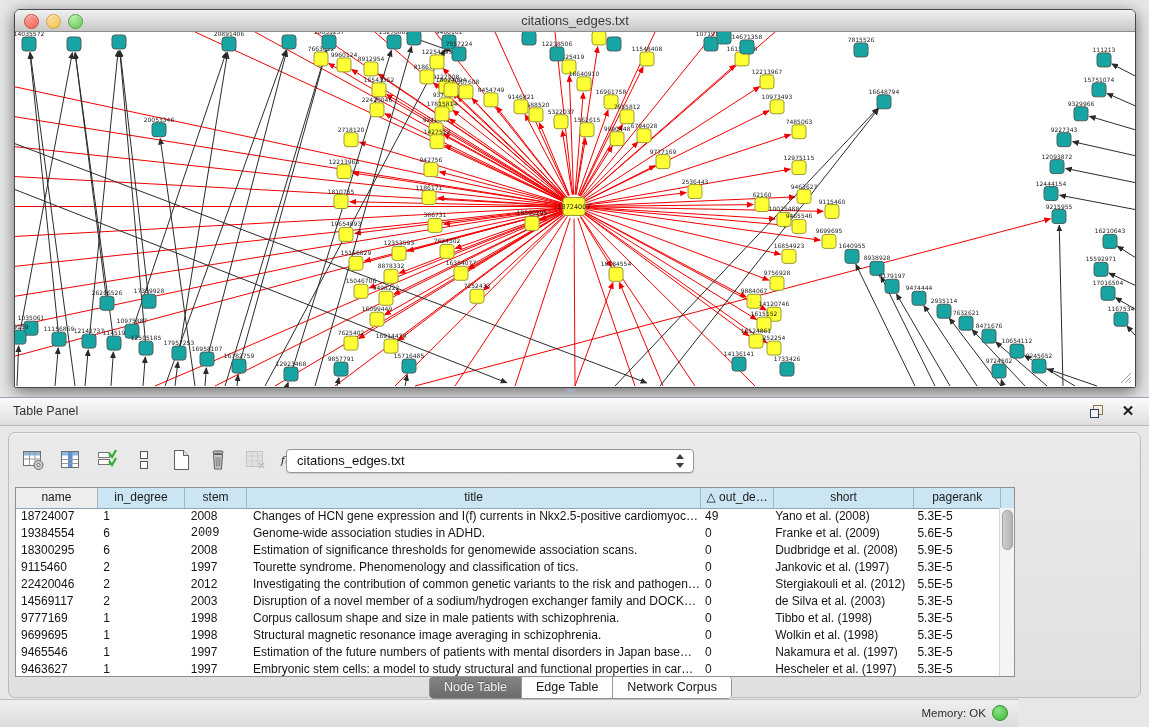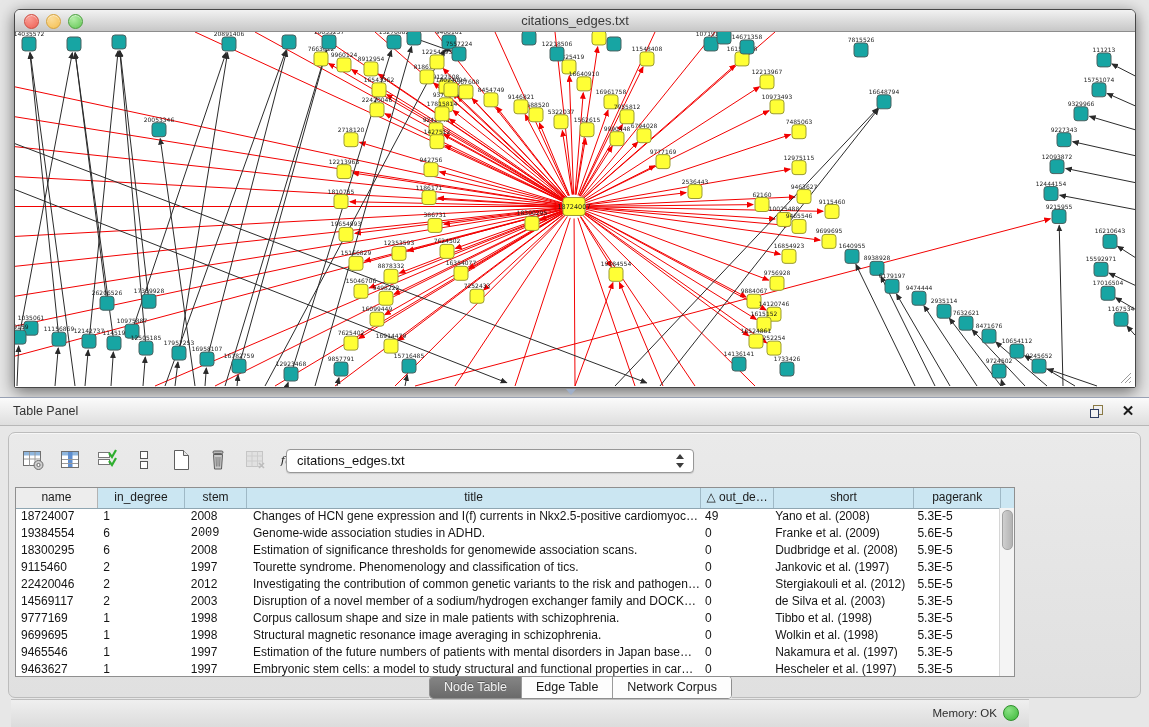--- a/index.html
+++ b/index.html
@@ -70,21 +70,21 @@
   .vthumb{position:absolute;left:2px;top:2px;width:9px;height:38px;border-radius:5px;
           background:linear-gradient(90deg,#cfcfcf,#b3b3b3);border:1px solid #a2a2a2}
 
   .tabs{position:absolute;left:420px;top:243px;height:21px;display:flex;
         border:1px solid #8f8f8f;border-radius:4px;overflow:hidden;background:#fdfdfd;
         box-shadow:0 1px 0 rgba(255,255,255,.7)}
   .tab{padding:0 14px;font-size:12.5px;line-height:21px;color:#1a1a1a;border-right:1px solid #9a9a9a;background:#fdfdfd}
   .tab:last-child{border-right:none}
   .tab.sel{background:linear-gradient(#858585,#6a6a6a);color:#f2f2f2;text-shadow:0 -1px 0 rgba(0,0,0,.3)}
 
-  .statusbar{position:absolute;left:11px;bottom:0;width:1018px;height:27px;
+  .statusbar{position:absolute;left:0;bottom:0;width:1018px;height:27px;
              background:linear-gradient(#efefef,#dcdcdc);border-top:1px solid #bdbdbd}
   .memory{position:absolute;right:32px;top:7px;font-size:11.5px;color:#2d2d2d}
   .memdot{position:absolute;right:10px;top:5px;width:14px;height:14px;border-radius:50%;
           background:radial-gradient(circle at 35% 30%,#8ae284,#3db83a);border:1px solid #2f8f2c}
 </style>
 </head>
 <body>
 
 <div class="desktop">
   <div class="net-window">

